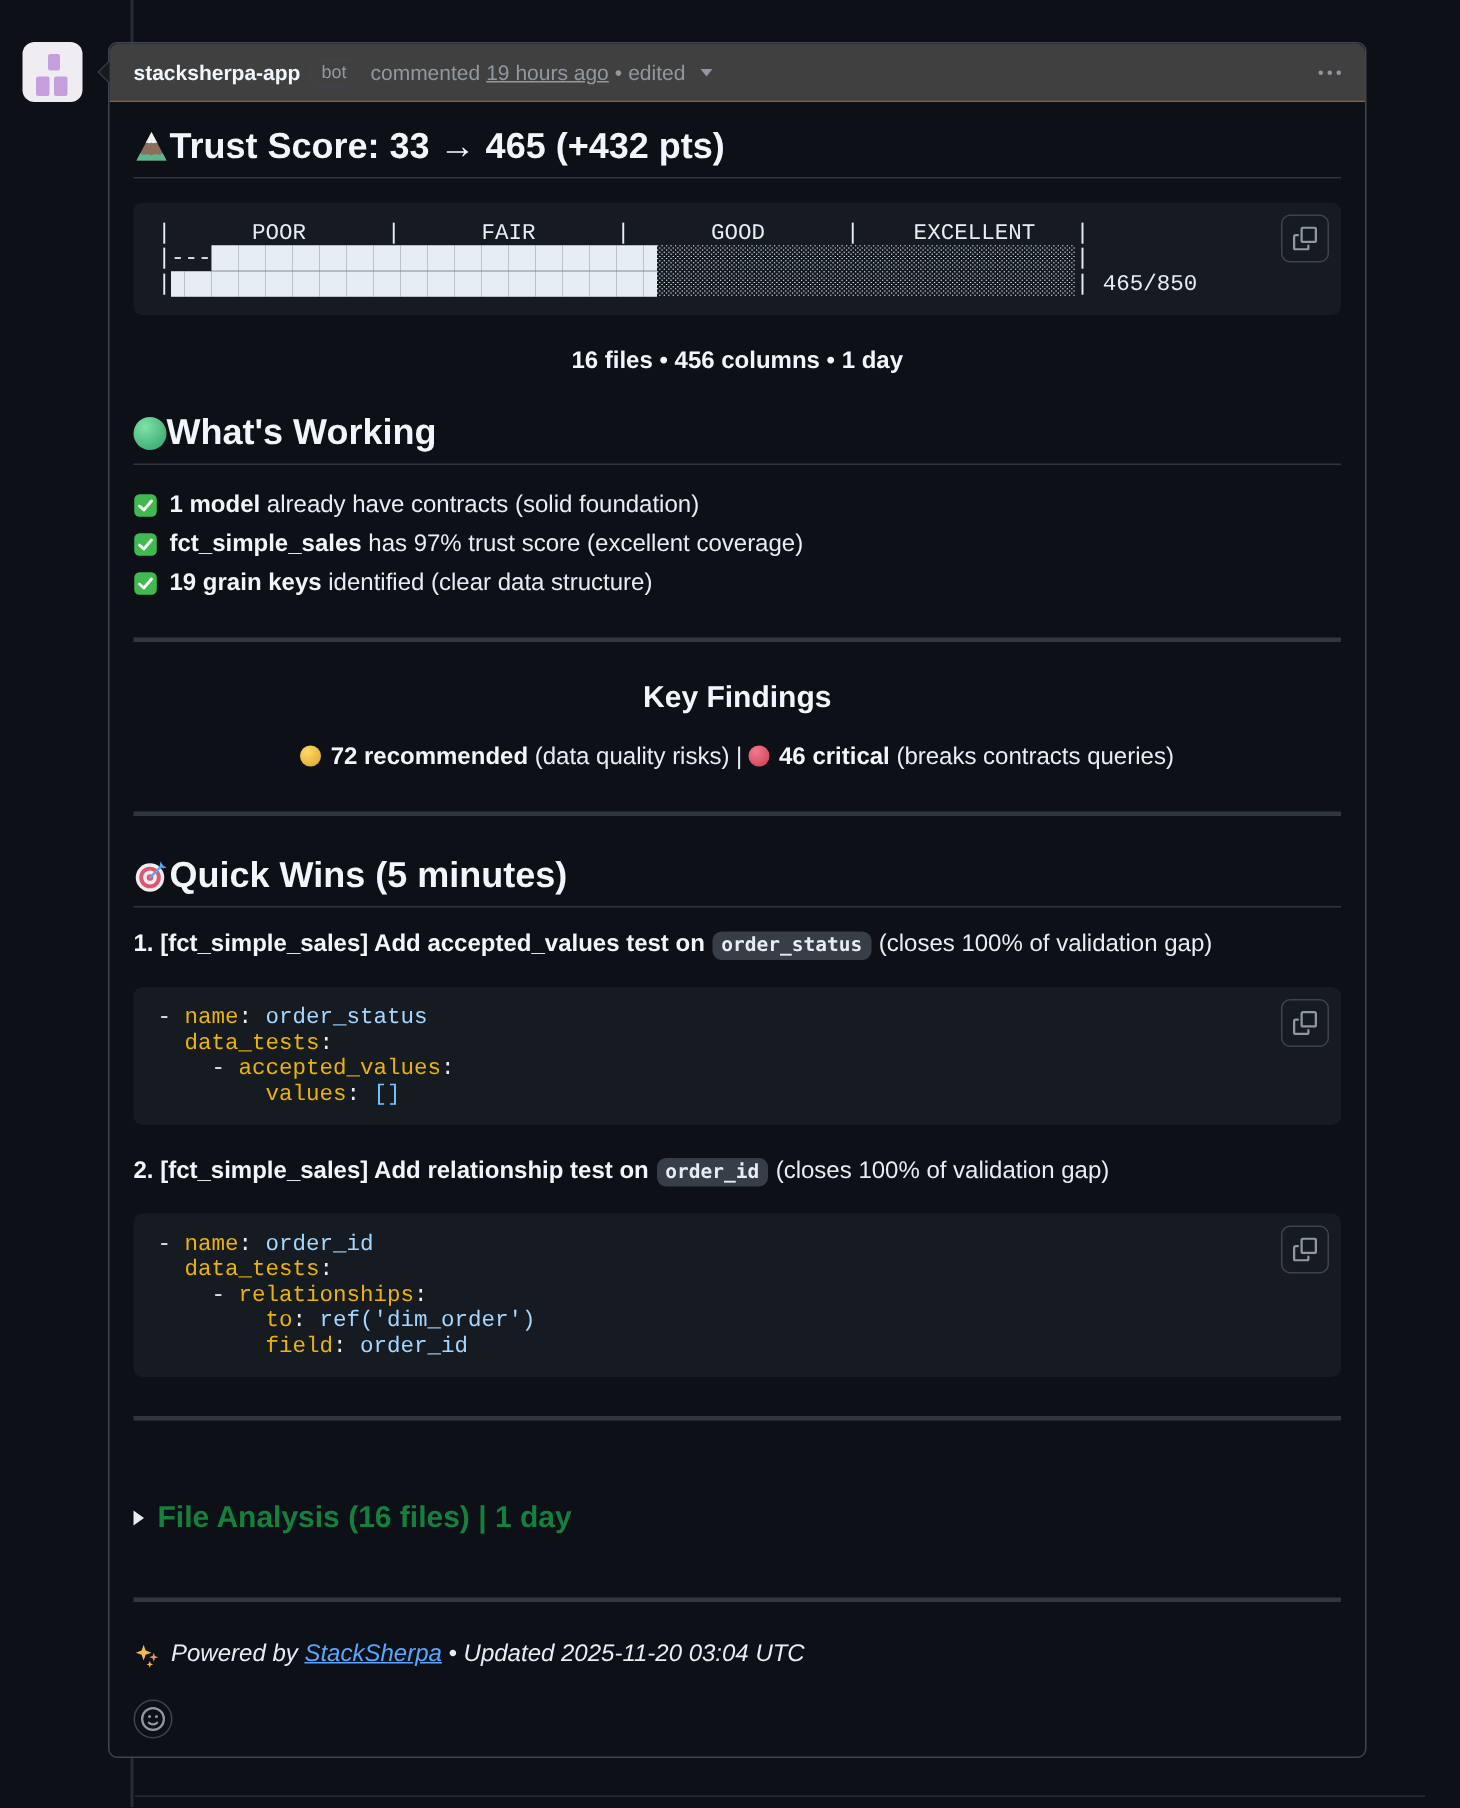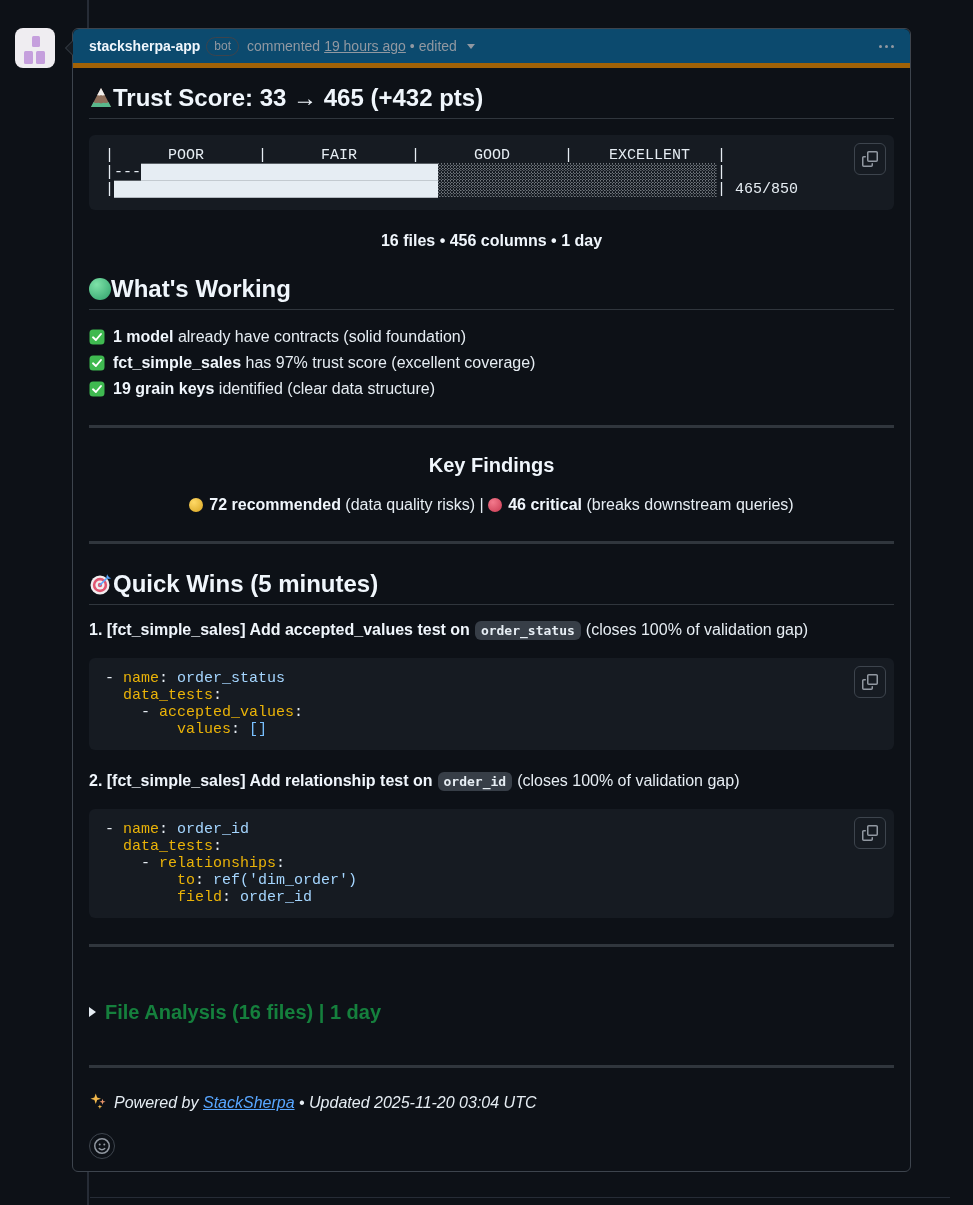--- a/index.html
+++ b/index.html
@@ -12,21 +12,21 @@
 
   
   .avatar { position:absolute; left:15px; top:28px; width:40px; height:40px; border-radius:8px; background:#efedf1; }
   .avatar .g { position:absolute; background:#c59fdd; border-radius:1.5px; }
   .g1 { left:17px; top:8px;  width:8px; height:11px; }
   .g2 { left:9px;  top:23px; width:9px; height:13px; }
   .g3 { left:21px; top:23px; width:9px; height:13px; }
 
   
   .comment { position:absolute; left:72px; top:28px; width:839px; background:#0d1117; border:1px solid #3d444d; border-radius:6px; }
-  .comment-header { position:relative; height:39px; background:#0c4a6e; border-bottom:5px solid #a16207; border-radius:6px 6px 0 0; display:flex; align-items:center; padding:0 16px; font-size:14px; color:#9198a1; }
+  .comment-header { position:relative; height:39px; background:#404040; border-bottom:1px solid #a16207; border-radius:6px 6px 0 0; display:flex; align-items:center; padding:0 16px; font-size:14px; color:#9198a1; }
   .comment-header::before { content:""; position:absolute; left:-8.5px; top:11px; border-style:solid; border-width:8px 8px 8px 0; border-color:transparent #3d444d transparent transparent; }
   .comment-header::after  { content:""; position:absolute; left:-7px;  top:12px; border-style:solid; border-width:7px 7px 7px 0; border-color:transparent #161b22 transparent transparent; }
   .author { font-weight:700; color:#f0f6fc; margin-right:6px; }
   .badge-bot { border:1px solid #3d444d; border-radius:20px; padding:0 7px; font-size:12px; line-height:17px; color:#9198a1; margin-right:8px; }
   .hdr-txt { margin-right:4px; white-space:pre; }
   .time-link { text-decoration:underline; color:#9198a1; margin-right:4px; }
   .caret-down { width:0; height:0; border-left:4px solid transparent; border-right:4px solid transparent; border-top:5px solid #9198a1; display:inline-block; margin-left:6px; }
   .kebab { margin-left:auto; display:flex; gap:3px; align-items:center; cursor:pointer; }
   .kebab i { width:3px; height:3px; border-radius:50%; background:#9198a1; display:block; }
 
@@ -67,21 +67,21 @@
   .win-item { line-height:22px; }
   #item1 { margin-top:14px; } #item2 { margin-top:20px; }
   .inline-code { font-family:"DejaVu Sans Mono","Liberation Mono",monospace; font-size:13px; font-weight:700; background:#373e47; border-radius:6px; padding:2px 6px; margin:0 5px; color:#e6edf3; }
 
   #details { margin-top:52px; }
   summary { list-style:none; display:flex; align-items:center; gap:9px; cursor:pointer; font-size:20px; line-height:26px; font-weight:700; color:#15803d; }
   summary::-webkit-details-marker { display:none; }
   .tri-right { width:0; height:0; border-top:5px solid transparent; border-bottom:5px solid transparent; border-left:7px solid #e6edf3; display:inline-block; flex:none; }
 
   .foot { font-style:italic; color:#e6edf3; }
-  #f1 { margin-top:24px; display:flex; align-items:flex-start; gap:7px; }
+  #f1 { margin-top:24px; display:flex; align-items:flex-end; gap:7px; }
   #f2 { margin-top:16px; }
   a.link { color:#58a6ff; text-decoration:underline; cursor:pointer; }
 
   #reaction { margin-top:20px; }
   .reaction-btn { width:26px; height:26px; border-radius:50%; border:1px solid #3d444d; background:transparent; display:flex; align-items:center; justify-content:center; cursor:pointer; }
 
   .emoji-svg { flex:none; }
 </style>
 </head>
 <body>
@@ -158,21 +158,21 @@
             </svg>
           <span><span class="b">19 grain keys</span><span class="pre-ws"> identified (clear data structure)</span></span>
         </div>
       </div>
 
       <hr class="md" id="hr1">
 
       <h3 class="center" id="h3-findings">Key Findings</h3>
 
       <p id="p-findings">
-        <span class="dot dot-yellow"></span><span class="b">72 recommended</span><span class="pre-ws"> (data quality risks)</span><span class="pre-ws"> | </span><span class="dot dot-red"></span><span class="b">46 critical</span><span class="pre-ws"> (breaks downstream queries)</span>
+        <span class="dot dot-yellow"></span><span class="b">72 recommended</span><span class="pre-ws"> (data quality risks)</span><span class="pre-ws"> | </span><span class="dot dot-red"></span><span class="b">46 critical</span><span class="pre-ws"> (breaks contracts queries)</span>
       </p>
 
       <hr class="md" id="hr2">
 
       <h2 class="md" id="h2-wins">
         <svg class="emoji-svg" width="24" height="24" viewBox="0 0 24 24">
           <circle cx="11" cy="13" r="9.5" fill="#f2eef0"></circle>
           <circle cx="11" cy="13" r="7.2" fill="#e05670"></circle>
           <circle cx="11" cy="13" r="4.6" fill="#f2eef0"></circle>
           <circle cx="11" cy="13" r="2.2" fill="#e05670"></circle>

